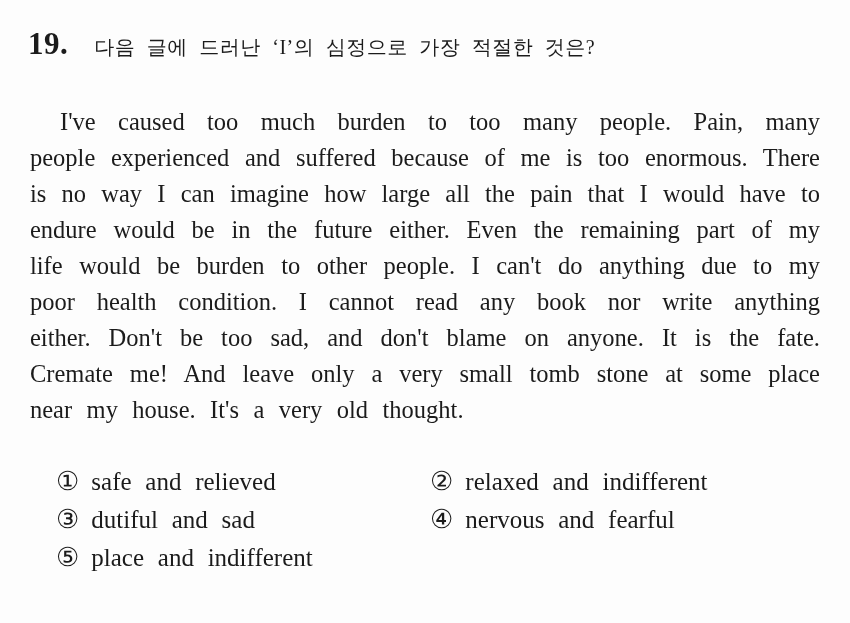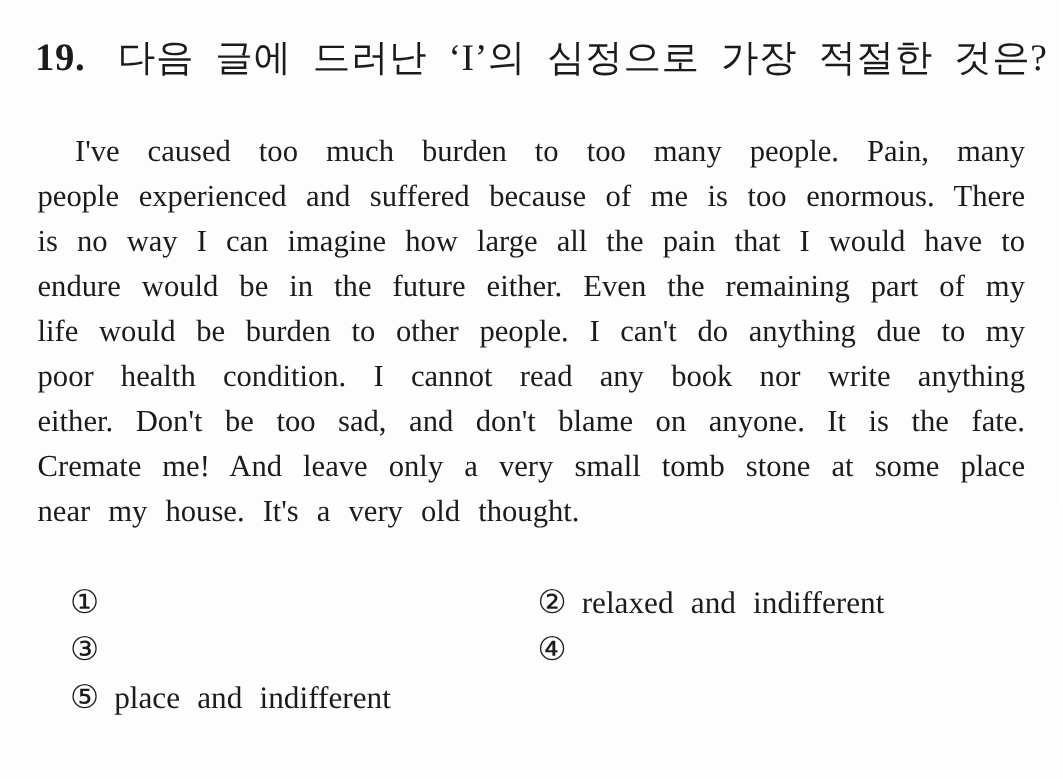--- a/index.html
+++ b/index.html
@@ -26,21 +26,21 @@
     align-items: baseline;
   }
   .question-number {
     font-size: 31px;
     font-weight: bold;
     letter-spacing: 0.5px;
     margin-right: 26px;
     flex: 0 0 auto;
   }
   .question-prompt {
-    font-size: 30px;
+    font-size: 20px;
     word-spacing: 0.30em;
     letter-spacing: 0.5px;
     white-space: nowrap;
   }
   .passage {
     position: absolute;
     left: 30px;
     top: 104px;
     width: 790px;
     font-size: 24.5px;
@@ -81,33 +81,36 @@
     <span class="question-number">19.</span>
     <span class="question-prompt">다음 글에 드러난 ‘I’의 심정으로 가장 적절한 것은?</span>
   </div>
 
   <div class="passage">I've caused too much burden to too many people. Pain, many people experienced and suffered because of me is too enormous. There is no way I can imagine how large all the pain that I would have to endure would be in the future either. Even the remaining part of my life would be burden to other people. I can't do anything due to my poor health condition. I cannot read any book nor write anything either. Don't be too sad, and don't blame on anyone. It is the fate. Cremate me! And leave only a very small tomb stone at some place near my house. It's a very old thought.</div>
 
   <div class="options">
 
     <div class="option">
       <span class="option-marker">①</span>
+      <span class="option-label">safe and relieved</span>
     </div>
 
     <div class="option">
       <span class="option-marker">②</span>
       <span class="option-label">relaxed and indifferent</span>
     </div>
 
     <div class="option">
       <span class="option-marker">③</span>
+      <span class="option-label">dutiful and sad</span>
     </div>
 
     <div class="option">
       <span class="option-marker">④</span>
+      <span class="option-label">nervous and fearful</span>
     </div>
 
     <div class="option">
       <span class="option-marker">⑤</span>
       <span class="option-label">place and indifferent</span>
     </div>
 
   </div>
 
 </div>

